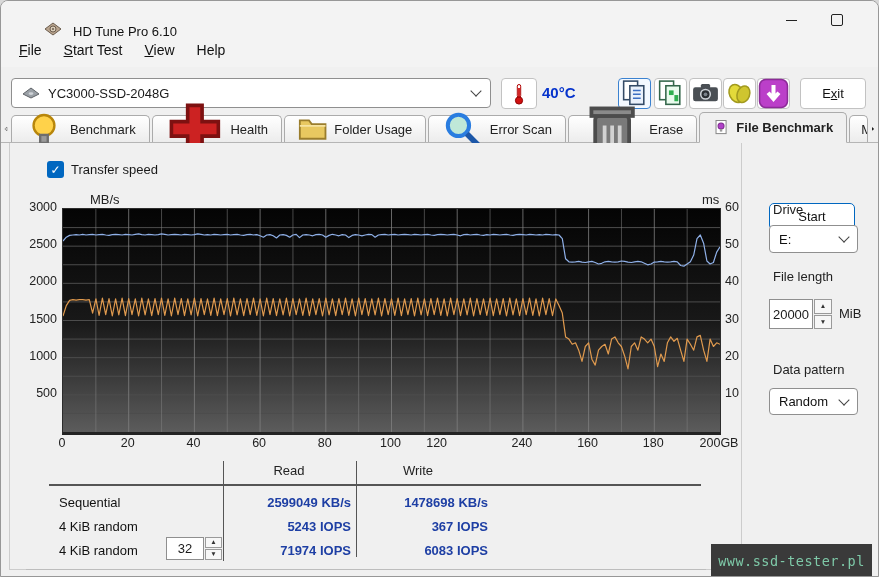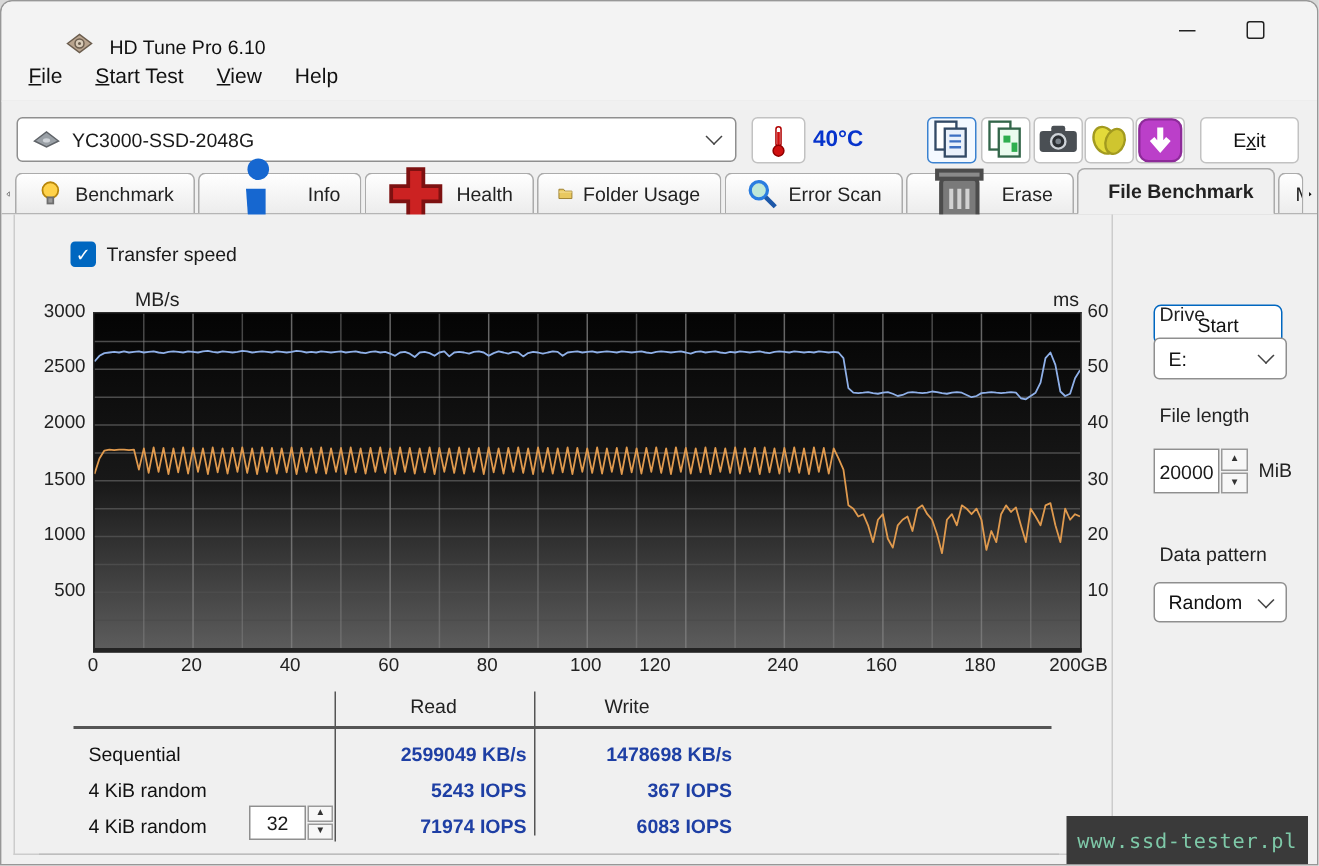--- a/index.html
+++ b/index.html
@@ -193,29 +193,20 @@
         </span>
       </div>
     <div class="tab">
       <span>
           <svg viewBox="0 0 16 16" style="width: 100%; height: 100%; display: block;">
             <circle cx="8" cy="6.5" r="4.4" fill="#ffd24a" stroke="#b8860b"></circle>
             <rect x="6.4" y="10.5" width="3.2" height="3.4" fill="#9a9a9a" stroke="#6e6e6e"></rect>
           </svg>
         </span>
       <span>Benchmark</span>
-    </div>
-    <div class="tab">
-      <span>
-          <svg viewBox="0 0 16 16" style="width: 100%; height: 100%; display: block;">
-            <circle cx="8" cy="3" r="2.2" fill="#1667d0"></circle>
-            <path d="M5.5 7 h4 v7 h-3.5 z" fill="#1667d0"></path>
-          </svg>
-        </span>
-      <span>Info</span>
     </div>
     <div class="tab">
       <span>
           <svg viewBox="0 0 16 16" style="width: 100%; height: 100%; display: block;">
             <path d="M6 1.5 h4 v4.5 h4.5 v4 H10 v4.5 H6 V10 H1.5 V6 H6 Z" fill="#cc2222" stroke="#7d1111"></path>
           </svg>
         </span>
       <span>Health</span>
     </div>
     <div class="tab">

